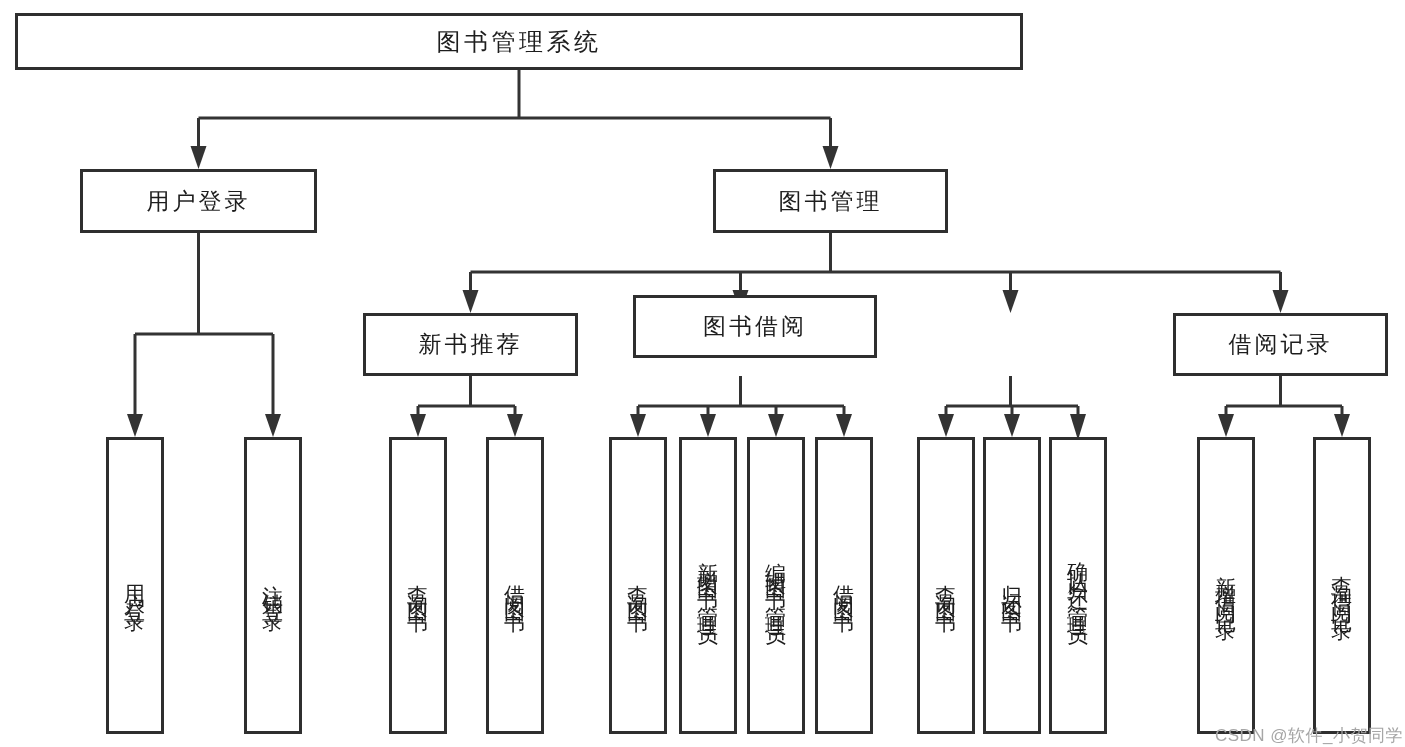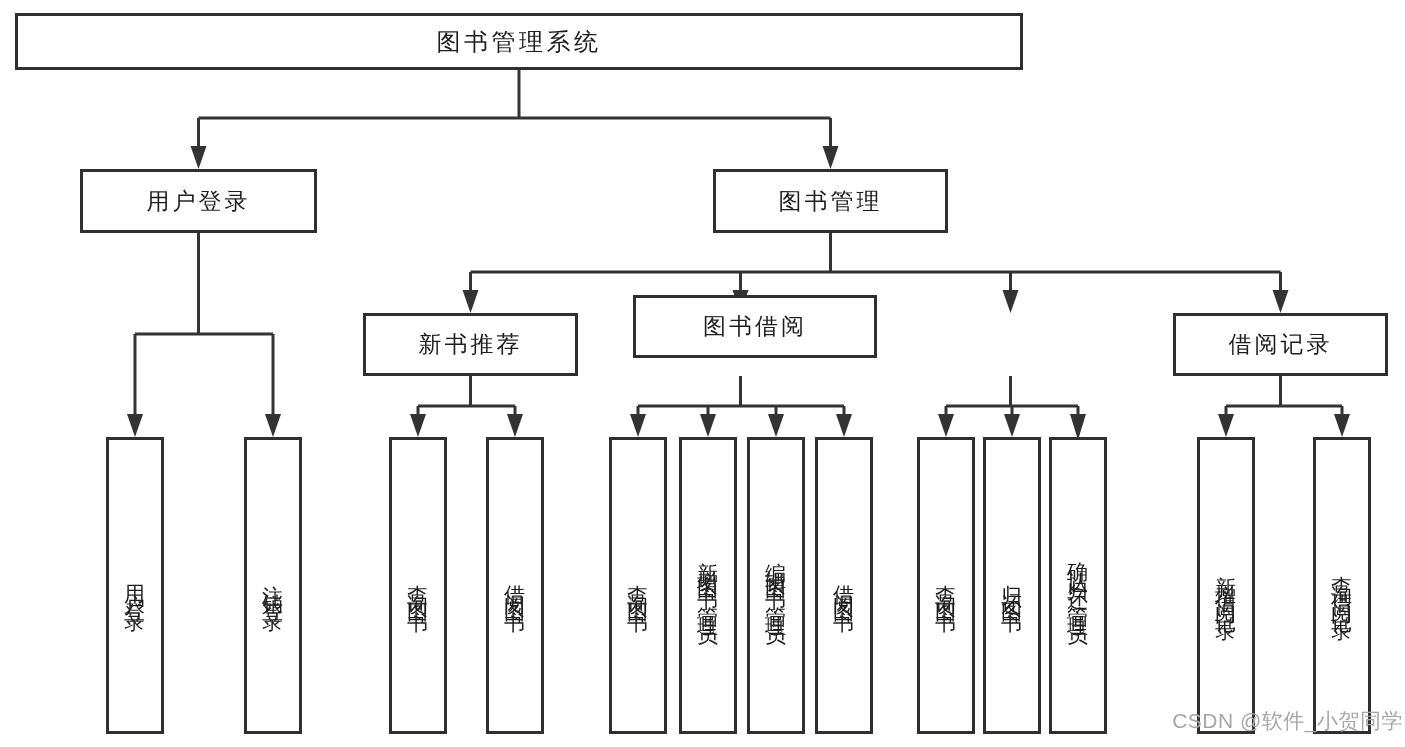--- a/index.html
+++ b/index.html
@@ -48,23 +48,23 @@
   #n-cur-borrow{left:903px;top:313px;width:215px;height:63px;}
   #n-borrow-rec{left:1173px;top:313px;width:215px;height:63px;}
   .leaf{top:437px;width:58px;height:297px;}
   #l-a1{left:106px;} #l-a2{left:244px;}
   #l-b1{left:389px;} #l-b2{left:486px;}
   #l-c1{left:609px;} #l-c2{left:679px;} #l-c3{left:747px;} #l-c4{left:815px;}
   #l-d1{left:917px;} #l-d2{left:983px;} #l-d3{left:1049px;}
   #l-e1{left:1197px;} #l-e2{left:1313px;}
   .watermark{
     position:absolute;
-    right:2px;bottom:12px;
+    right:2px;bottom:0;
     z-index:2;
-    font-size:21px;
+    font-size:17px;
     color:var(--color-watermark);
     letter-spacing:0.5px;
     white-space:nowrap;
   }
 </style>
 </head>
 <body>
 
 <div class="canvas">
 

